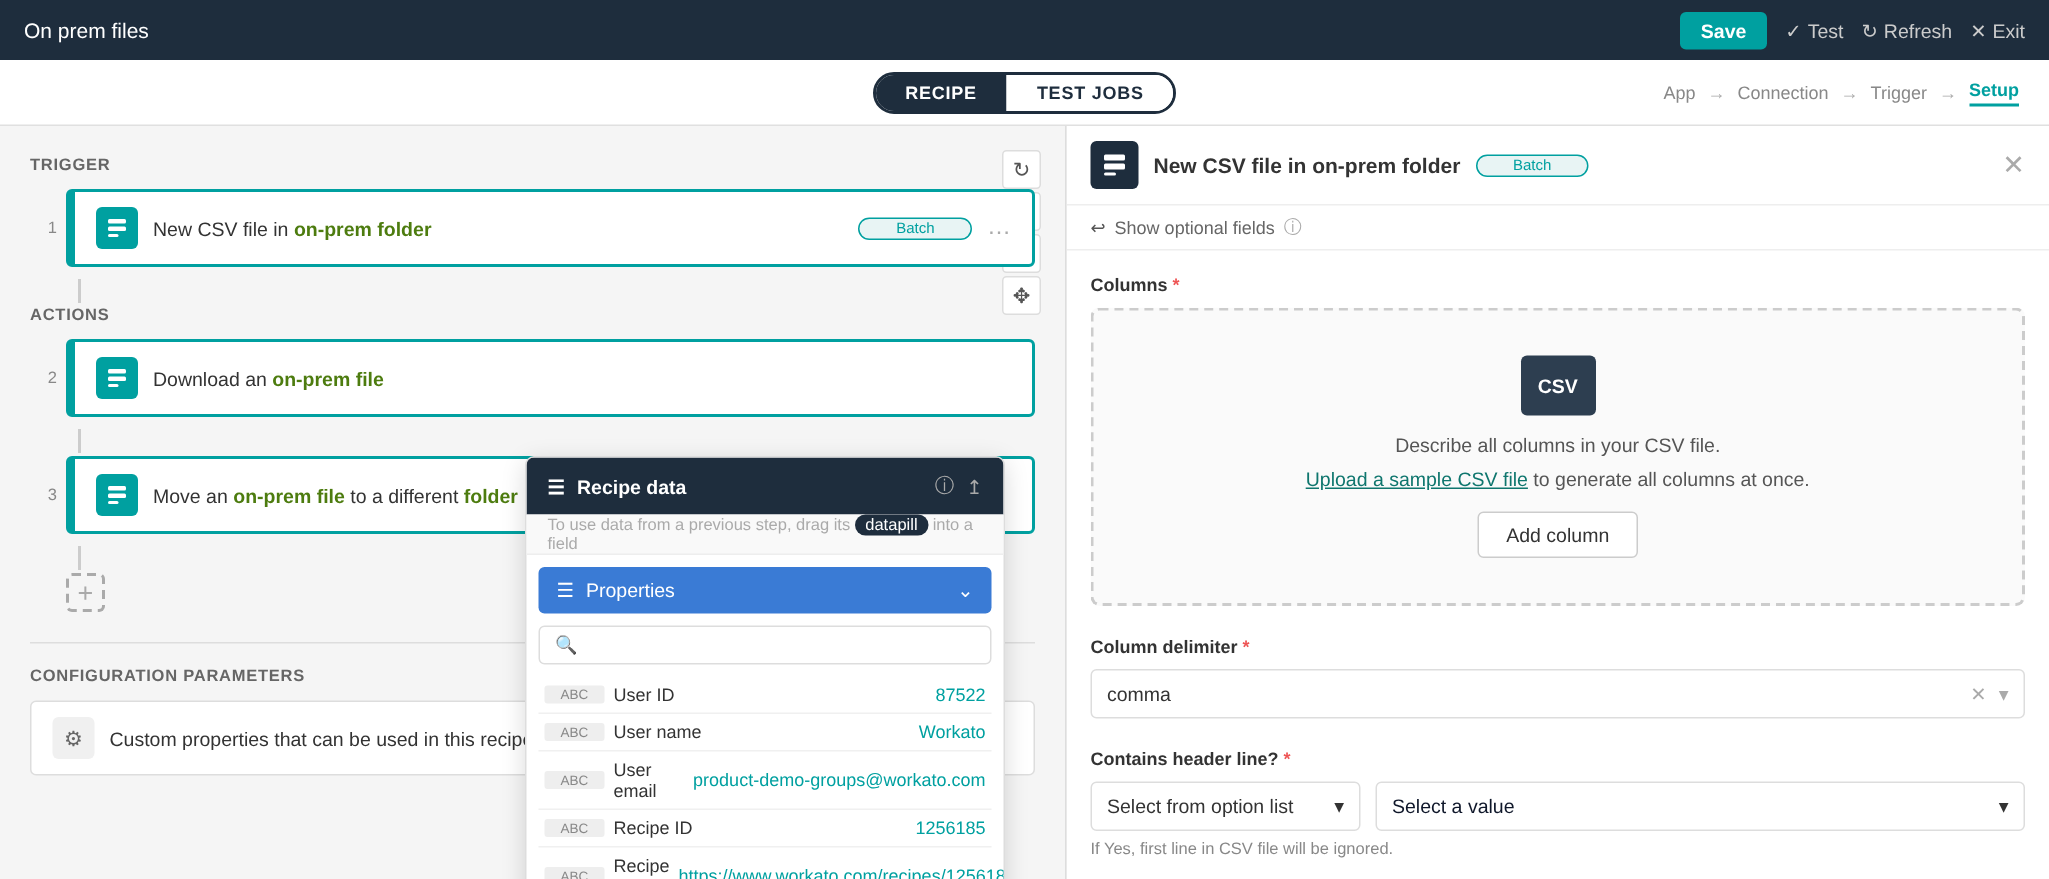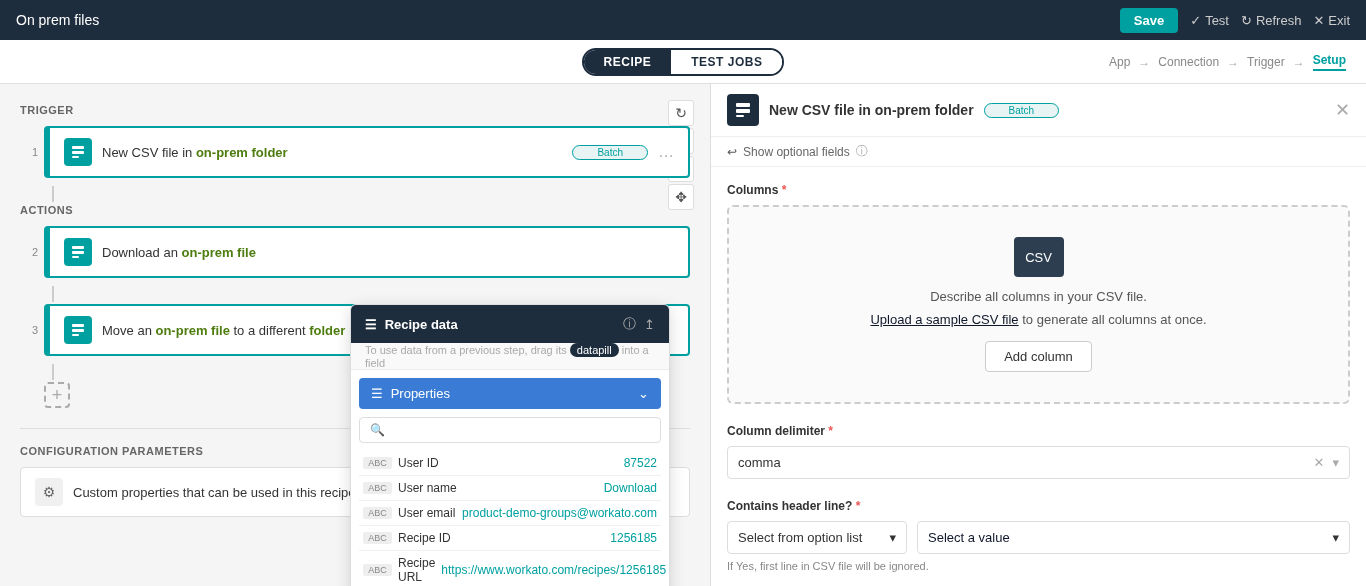--- a/index.html
+++ b/index.html
@@ -300,21 +300,21 @@
       border-bottom: 1px solid #f0f0f0;
       gap: 6px;
     }
     .property-type {
       font-size: 9px;
       color: #888;
       background: #eee;
       border-radius: 2px;
       padding: 1px 3px;
       flex-shrink: 0;
-      width: 29px;
+      width: 40px;
       text-align: center;
     }
     .property-name { font-size: 12px; color: #333; flex: 1; }
     .property-value { font-size: 12px; color: #00a0a0; }
 
     
     .right-panel {
       flex: 1;
       background: #fff;
       border-left: 1px solid #ddd;
@@ -374,24 +374,24 @@
       width: 50px;
       height: 40px;
       background: #2d3e50;
       border-radius: 4px;
       display: flex;
       align-items: center;
       justify-content: center;
       margin: 0 auto 12px;
       color: #fff;
       font-size: 13px;
-      font-weight: 400;
+      font-weight: 700;
     }
     .csv-desc { font-size: 13px; color: #555; margin-bottom: 8px; }
-    .upload-link { color: #0f172a; text-decoration: underline; cursor: pointer; }
+    .upload-link { color: #0f766e; text-decoration: underline; cursor: pointer; }
     .add-column-btn {
       margin-top: 14px;
       background: #fff;
       border: 1px solid #ccc;
       border-radius: 4px;
       padding: 7px 18px;
       font-size: 13px;
       color: #333;
       cursor: pointer;
     }
@@ -579,21 +579,21 @@
         </div>
         <div id="properties-list">
             <div class="property-row">
       <span class="property-type">ABC</span>
       <span class="property-name">User ID</span>
       <span class="property-value">87522</span>
     </div>
             <div class="property-row">
       <span class="property-type">ABC</span>
       <span class="property-name">User name</span>
-      <span class="property-value">Download</span>
+      <span class="property-value">Workato</span>
     </div>
             <div class="property-row">
       <span class="property-type">ABC</span>
       <span class="property-name">User email</span>
       <span class="property-value">product-demo-groups@workato.com</span>
     </div>
             <div class="property-row">
       <span class="property-type">ABC</span>
       <span class="property-name">Recipe ID</span>
       <span class="property-value">1256185</span>

